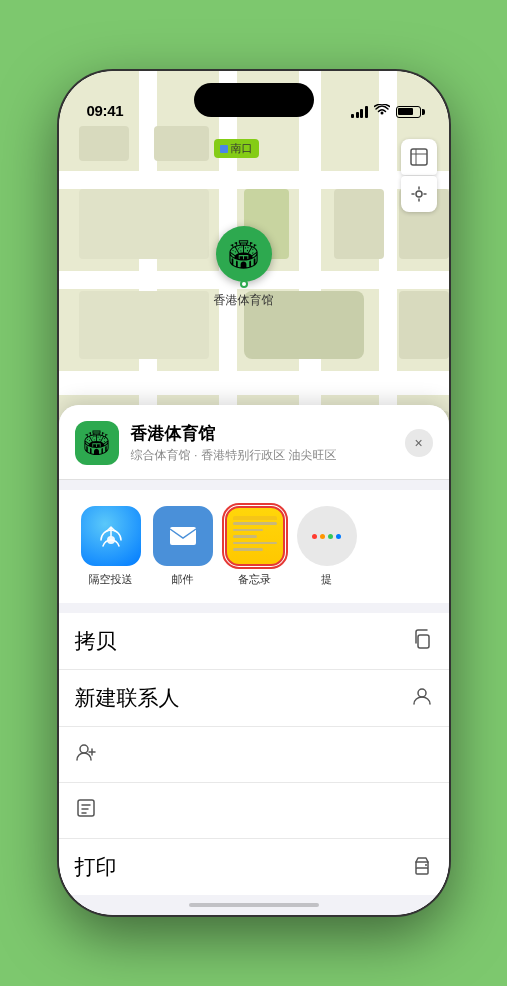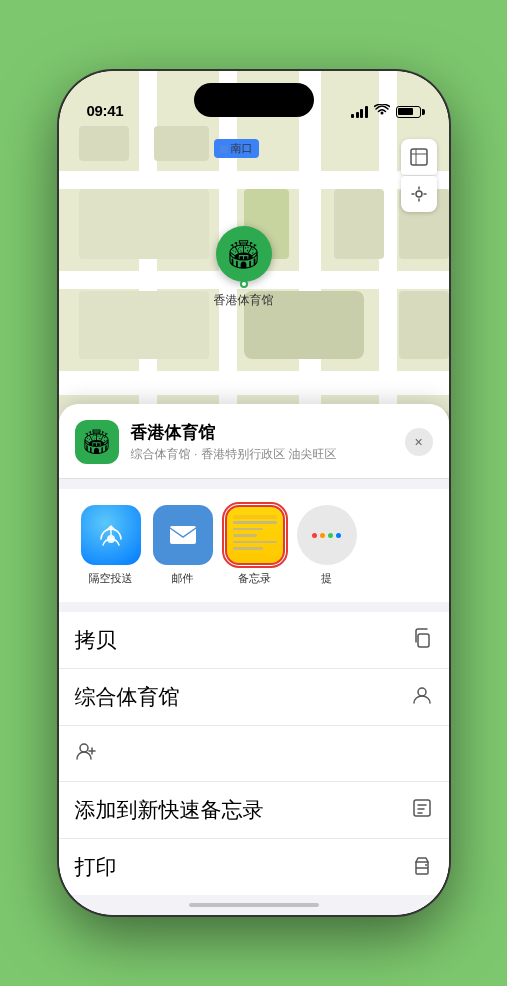--- a/index.html
+++ b/index.html
@@ -162,21 +162,21 @@
       position: absolute;
       background: #c8d4a0;
       border-radius: 4px;
     }
 
     
     .map-label {
       position: absolute;
       top: 68px;
       left: 155px;
-      background: #3b82f6;
+      background: #84cc16;
       border-radius: 4px;
       padding: 2px 6px;
       font-size: 11px;
       color: #333;
       display: flex;
       align-items: center;
       gap: 3px;
     }
     .map-label-dot {
       width: 8px;
@@ -623,41 +623,40 @@
           <span class="action-label">拷贝</span>
           <span class="action-icon">
             <svg width="22" height="22" viewBox="0 0 22 22" fill="none">
               <rect x="7" y="7" width="11" height="13" rx="2" stroke="#555" stroke-width="1.5"></rect>
               <path d="M5 15V4a2 2 0 012-2h9" stroke="#555" stroke-width="1.5" stroke-linecap="round"></path>
             </svg>
           </span>
         </div>
 
         <div class="action-item">
-          <span class="action-label">综合体育馆</span>
+          <span class="action-label">新建联系人</span>
           <span class="action-icon">
             <svg width="22" height="22" viewBox="0 0 22 22" fill="none">
               <circle cx="11" cy="8" r="4" stroke="#555" stroke-width="1.5"></circle>
               <path d="M3 19c0-4 3.6-7 8-7s8 3 8 7" stroke="#555" stroke-width="1.5" stroke-linecap="round"></path>
             </svg>
           </span>
         </div>
 
         <div class="action-item">
           <span class="action-icon">
             <svg width="22" height="22" viewBox="0 0 22 22" fill="none">
               <circle cx="9" cy="8" r="4" stroke="#555" stroke-width="1.5"></circle>
               <path d="M2 19c0-4 3.1-7 7-7s7 3 7 7" stroke="#555" stroke-width="1.5" stroke-linecap="round"></path>
               <path d="M17 8v6M14 11h6" stroke="#555" stroke-width="1.5" stroke-linecap="round"></path>
             </svg>
           </span>
         </div>
 
         <div class="action-item">
-          <span class="action-label">添加到新快速备忘录</span>
           <span class="action-icon">
             <svg width="22" height="22" viewBox="0 0 22 22" fill="none">
               <rect x="3" y="3" width="16" height="16" rx="2" stroke="#555" stroke-width="1.5"></rect>
               <path d="M7 8h8M7 12h6M7 16h4" stroke="#555" stroke-width="1.5" stroke-linecap="round"></path>
             </svg>
           </span>
         </div>
 
         <div class="action-item">
           <span class="action-label">打印</span>

